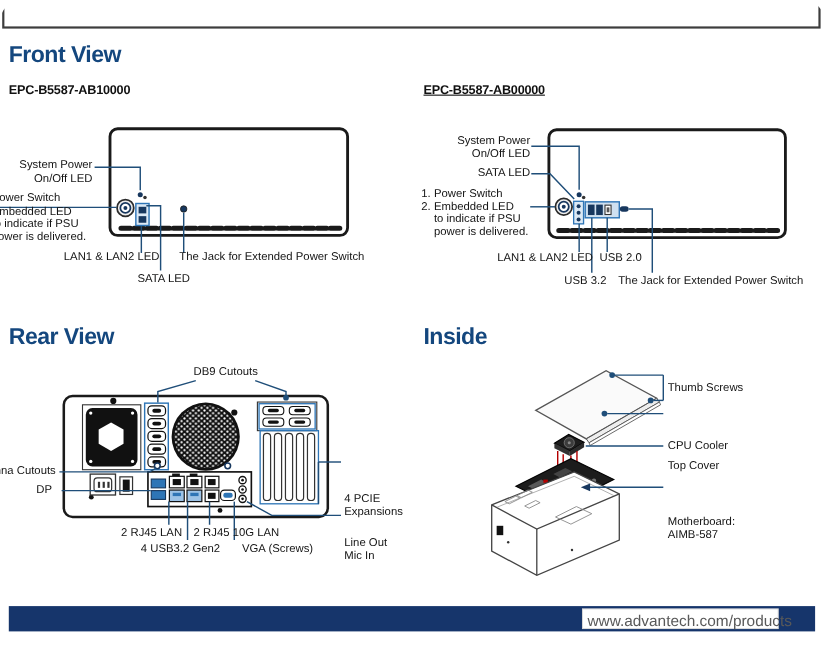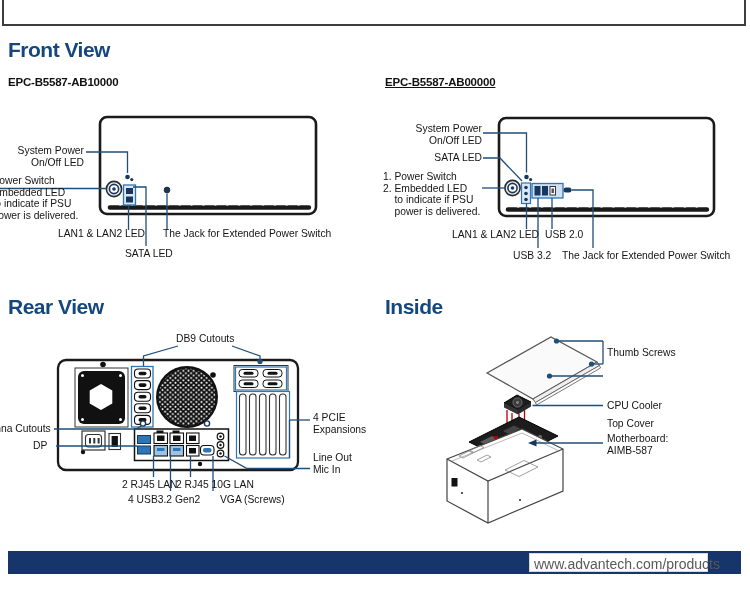--- a/index.html
+++ b/index.html
@@ -1,25 +1,25 @@
 <!DOCTYPE html>
 <html><head>
 <meta charset="utf-8">
 <style>
   html,body{margin:0;padding:0;background:#fff;}
   .page{position:relative;width:750px;height:591px;overflow:hidden;background:#fff;
-        font-family:"Liberation Sans",sans-serif;}
+        font-family:"Liberation Sans",sans-serif;border-radius:20px;}
   .topbox{position:absolute;left:2px;top:-30px;width:740px;height:52px;
           border:2.5px solid #3d3d3d;background:#fff;}
   .heading{position:absolute;font-size:21px;font-weight:bold;letter-spacing:-0.5px;
            color:#14477e;}
   .model{position:absolute;font-size:11.5px;font-weight:bold;color:#111;letter-spacing:-0.2px;}
   .lbl{position:absolute;font-size:10.3px;line-height:11.5px;color:#141414;white-space:pre;}
   .lbl.r{text-align:right;}
-  .lbl.lh12{line-height:12px;}
+  .lbl.lh12{line-height:12px;margin-top:36px;}
   svg.art{position:absolute;left:0;top:0;pointer-events:none;}
   .footer-bar{position:absolute;left:8px;top:551px;width:733px;height:23px;background:#16356b;}
   .footer-label{position:absolute;left:360px;top:556px;width:164px;text-align:right;
                 font-size:11px;font-weight:bold;color:#fff;}
   .footer-urlbox{position:absolute;left:529px;top:553px;width:177px;height:17px;
                  background:#fff;border:1px solid #d8d8d8;outline:1px solid #16356b;}
   .footer-url{position:absolute;left:534px;top:556px;font-size:14px;color:#595959;}
 </style>
 </head>
 <body>
@@ -326,21 +326,21 @@
     to indicate if PSU
     power is delivered.</div>
   <div class="lbl" style="left:452px;top:229px;">LAN1 &amp; LAN2 LED</div>
   <div class="lbl" style="left:545px;top:229px;">USB 2.0</div>
   <div class="lbl" style="left:513px;top:250px;">USB 3.2</div>
   <div class="lbl" style="left:562px;top:250px;">The Jack for Extended Power Switch</div>
 
   <div class="lbl" style="left:176px;top:333px;">DB9 Cutouts</div>
   <div class="lbl" style="left:-26px;top:423px;">Antenna Cutouts</div>
   <div class="lbl" style="left:33px;top:440px;">DP</div>
-  <div class="lbl" style="left:122px;top:479px;">2 RJ45 LAN</div>
+  <div class="lbl" style="left:110px;top:479px;">2 RJ45 LAN</div>
   <div class="lbl" style="left:176px;top:479px;">2 RJ45 10G LAN</div>
   <div class="lbl" style="left:128px;top:494px;">4 USB3.2 Gen2</div>
   <div class="lbl" style="left:220px;top:494px;">VGA (Screws)</div>
   <div class="lbl lh12" style="left:313px;top:412px;">4 PCIE
 Expansions</div>
   <div class="lbl lh12" style="left:313px;top:452px;">Line Out
 Mic In</div>
 
   <div class="lbl" style="left:607px;top:347px;">Thumb Screws</div>
   <div class="lbl" style="left:607px;top:370px;margin-top:48px;">Top Cover</div>

